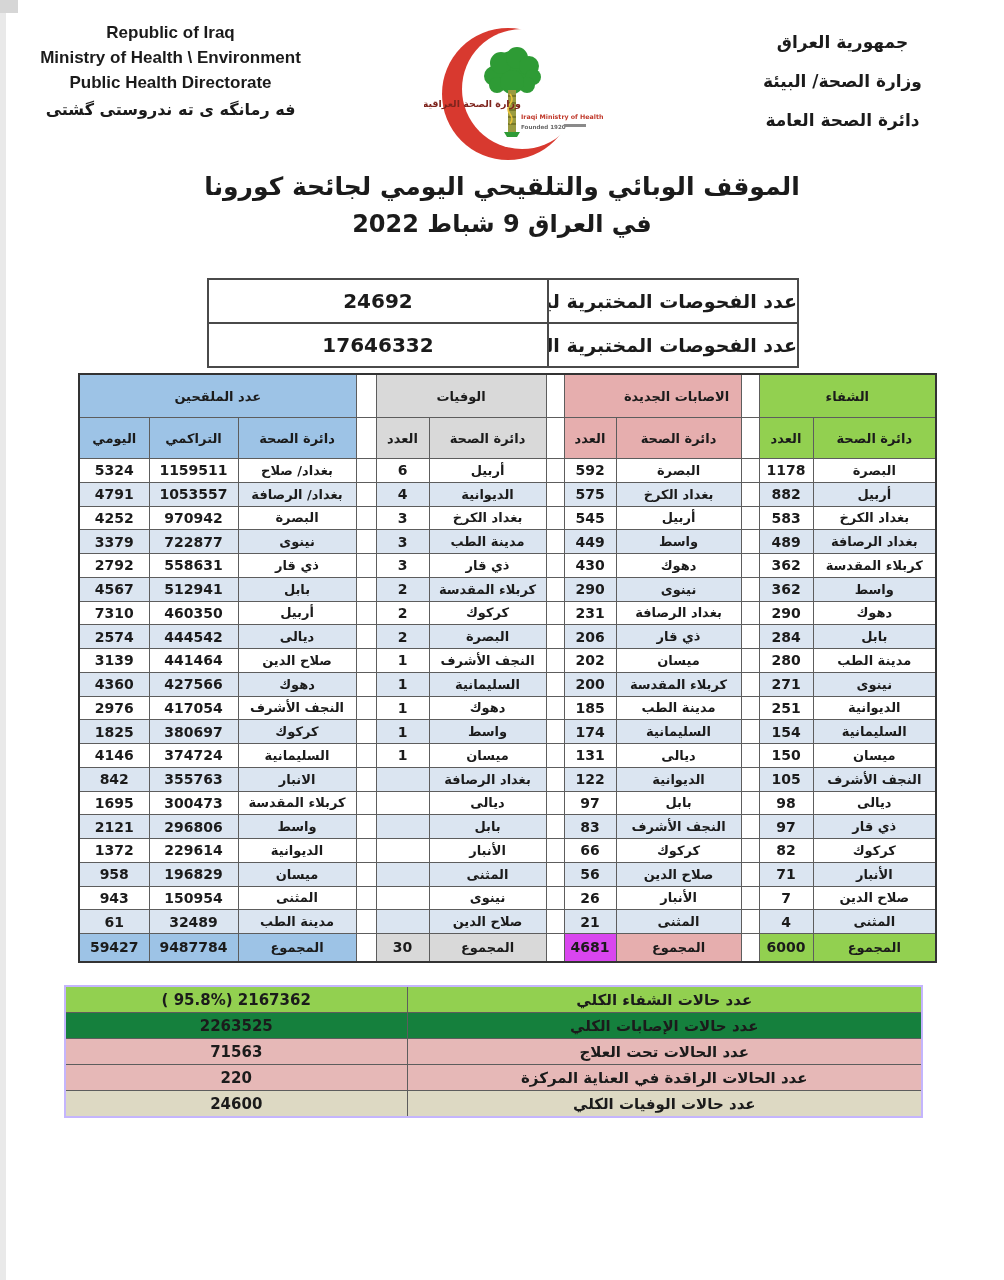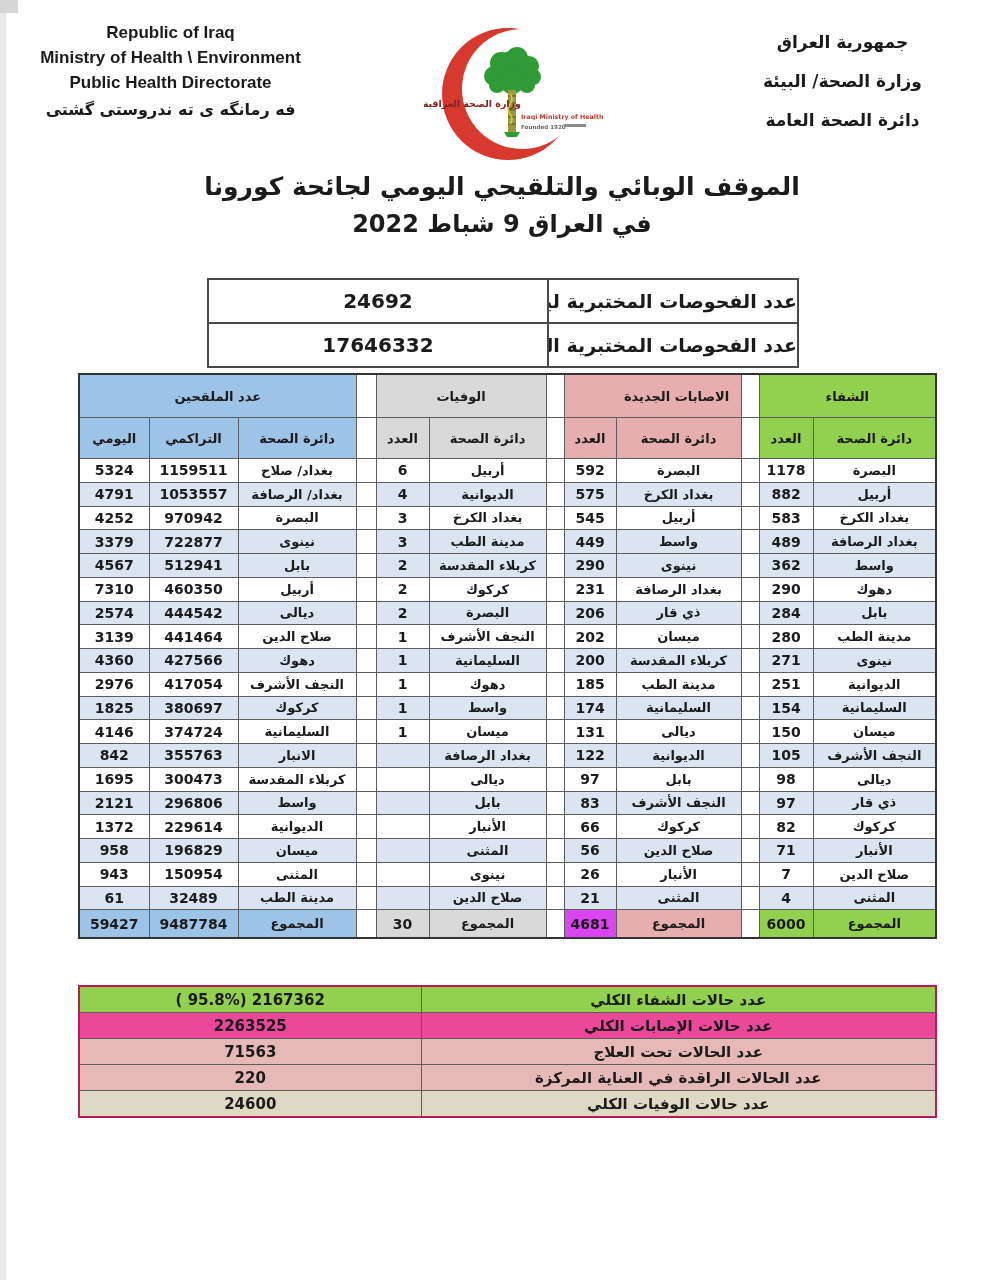--- a/index.html
+++ b/index.html
@@ -44,21 +44,21 @@
   .main-table .sec-title-row th{height:42px;font-size:16px;}
   .main-table .sub-header-row th{height:40px;font-size:14px;}
   .main-table tbody tr{height:23.75px;}
   .main-table tbody tr.total{height:28px;}
   .main-table td.ar,.main-table th.ar{font-size:13px;}
   .main-table td.spacer,.main-table th.spacer{background:#ffffff;}
   .main-table tbody tr.stripe td{background:#dbe5f1;}
   .main-table tbody tr.stripe td.spacer{background:#ffffff;}
 
   
-  .summary-table{position:absolute;left:78px;top:985px;width:857px;border:2px solid #be185d;}
+  .summary-table{position:absolute;left:64px;top:985px;width:857px;border:2px solid #c4b5fd;}
   .summary-table td{height:25px;font-size:15px;}
 </style>
 </head>
 <body>
 
 <div class="scan-strip"></div>
 <div class="scan-corner"></div>
 
 <div class="hdr-left">
   <div>Republic of Iraq</div>
@@ -215,20 +215,34 @@
         <td class="spacer"></td>
         <td class="num">3</td>
         <td class="ar">مدينة الطب</td>
         <td class="spacer"></td>
         <td class="num">449</td>
         <td class="ar">واسط</td>
         <td class="spacer"></td>
         <td class="num">489</td>
         <td class="ar">بغداد الرصافة</td>
       </tr>
+      <tr>
+        <td class="num">2792</td>
+        <td class="num">558631</td>
+        <td class="ar">ذي قار</td>
+        <td class="spacer"></td>
+        <td class="num">3</td>
+        <td class="ar">ذي قار</td>
+        <td class="spacer"></td>
+        <td class="num">430</td>
+        <td class="ar">دهوك</td>
+        <td class="spacer"></td>
+        <td class="num">362</td>
+        <td class="ar">كربلاء المقدسة</td>
+      </tr>
       <tr class="stripe">
         <td class="num">4567</td>
         <td class="num">512941</td>
         <td class="ar">بابل</td>
         <td class="spacer"></td>
         <td class="num">2</td>
         <td class="ar">كربلاء المقدسة</td>
         <td class="spacer"></td>
         <td class="num">290</td>
         <td class="ar">نينوى</td>
@@ -452,21 +466,21 @@
 <table class="summary-table">
   <colgroup>
       <col style="width:342px">
       <col style="width:515px">
     </colgroup>
   <tbody>
       <tr style="background: rgb(146, 208, 80);">
     <td class="num">( 95.8%)  2167362</td>
     <td class="ar">عدد حالات الشفاء الكلي</td>
   </tr>
-  <tr style="background: #ec4899; margin-left: 19px;">
+  <tr style="background: #15803d; margin-left: 19px;">
     <td class="num">2263525</td>
     <td class="ar">عدد حالات الإصابات الكلي</td>
   </tr>
   <tr style="background: rgb(230, 184, 183);">
     <td class="num">71563</td>
     <td class="ar">عدد الحالات تحت العلاج</td>
   </tr>
   <tr style="background: rgb(230, 184, 183);">
     <td class="num">220</td>
     <td class="ar">عدد الحالات الراقدة في العناية المركزة</td>

